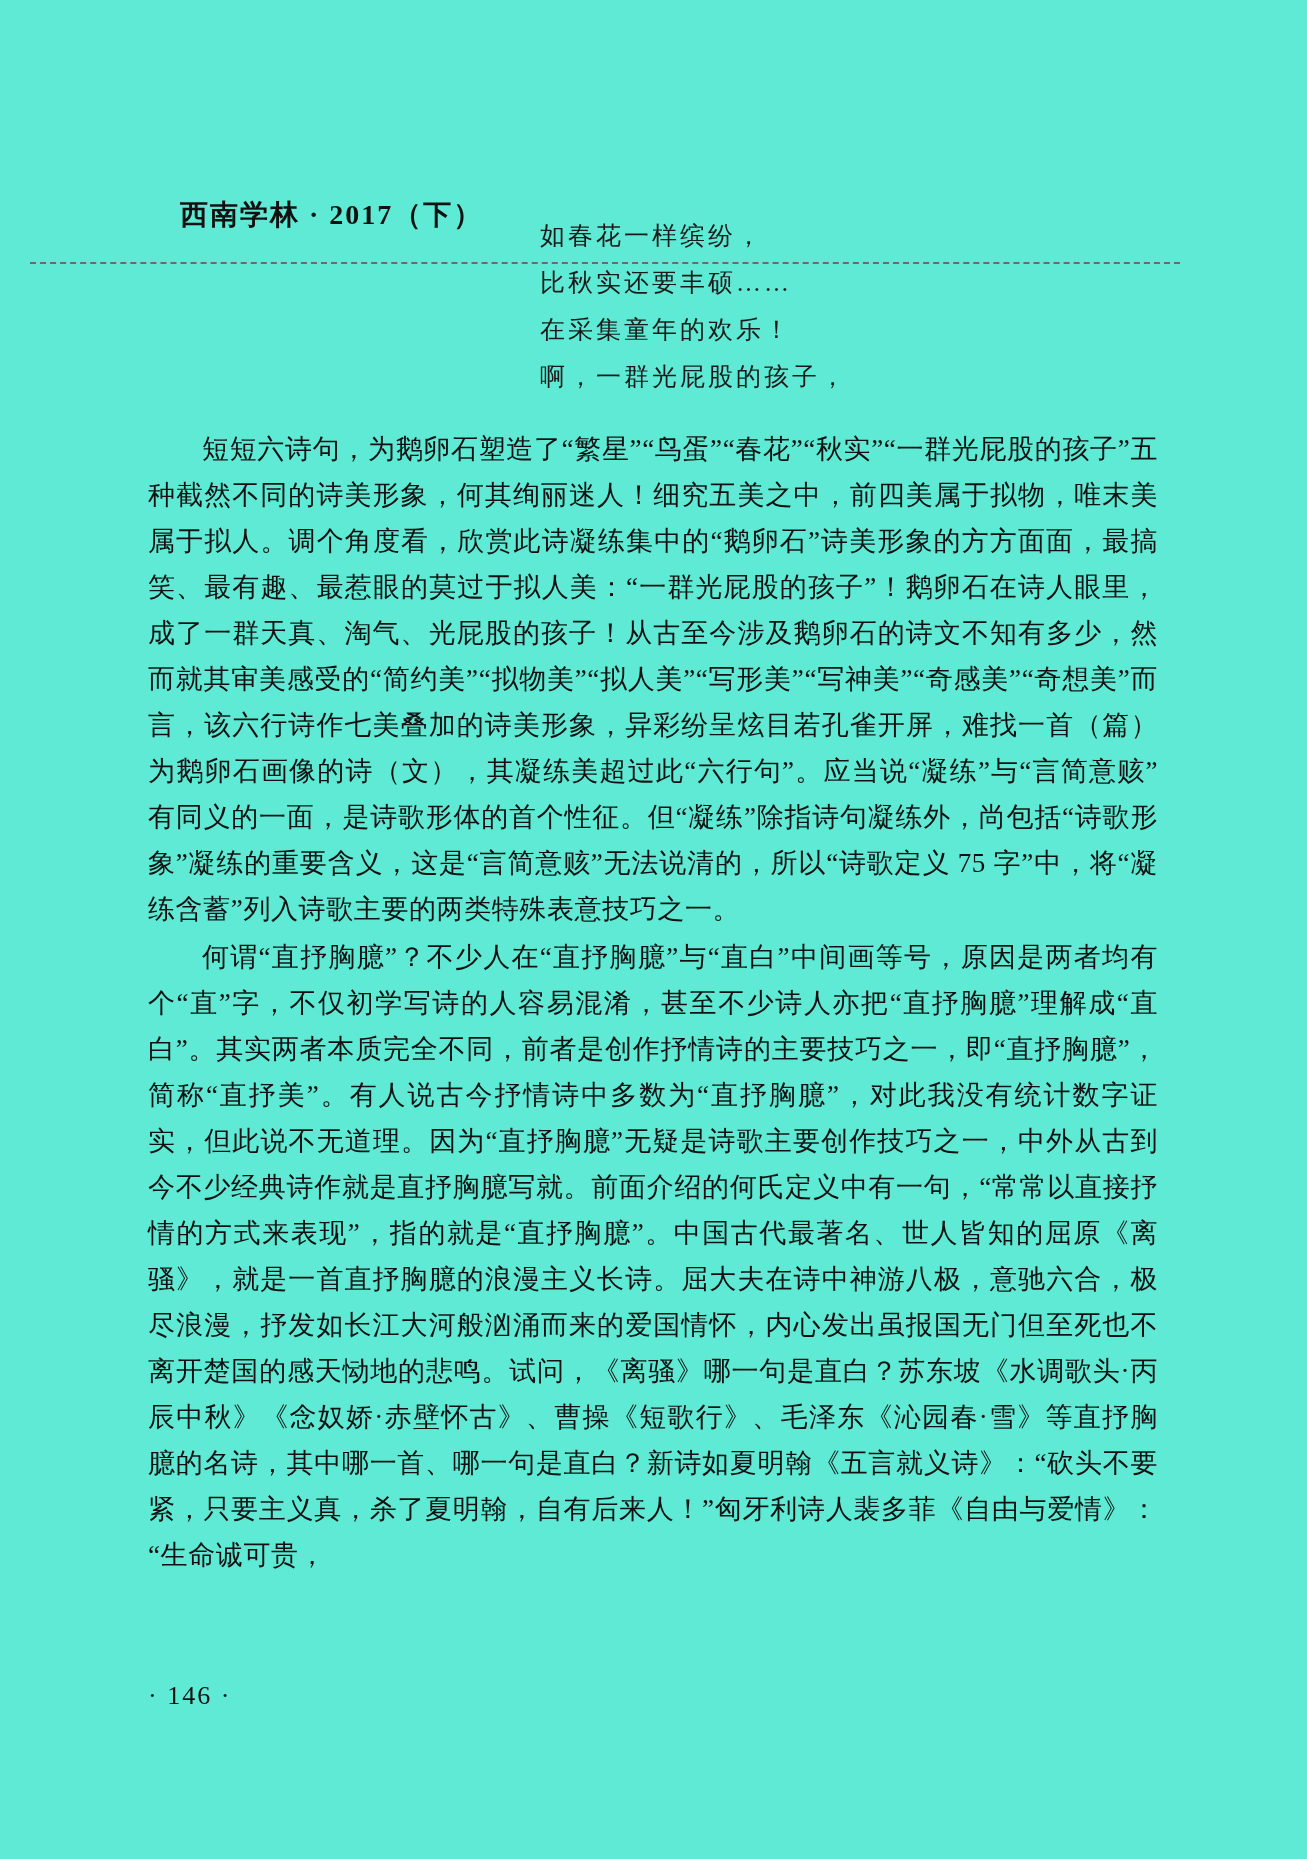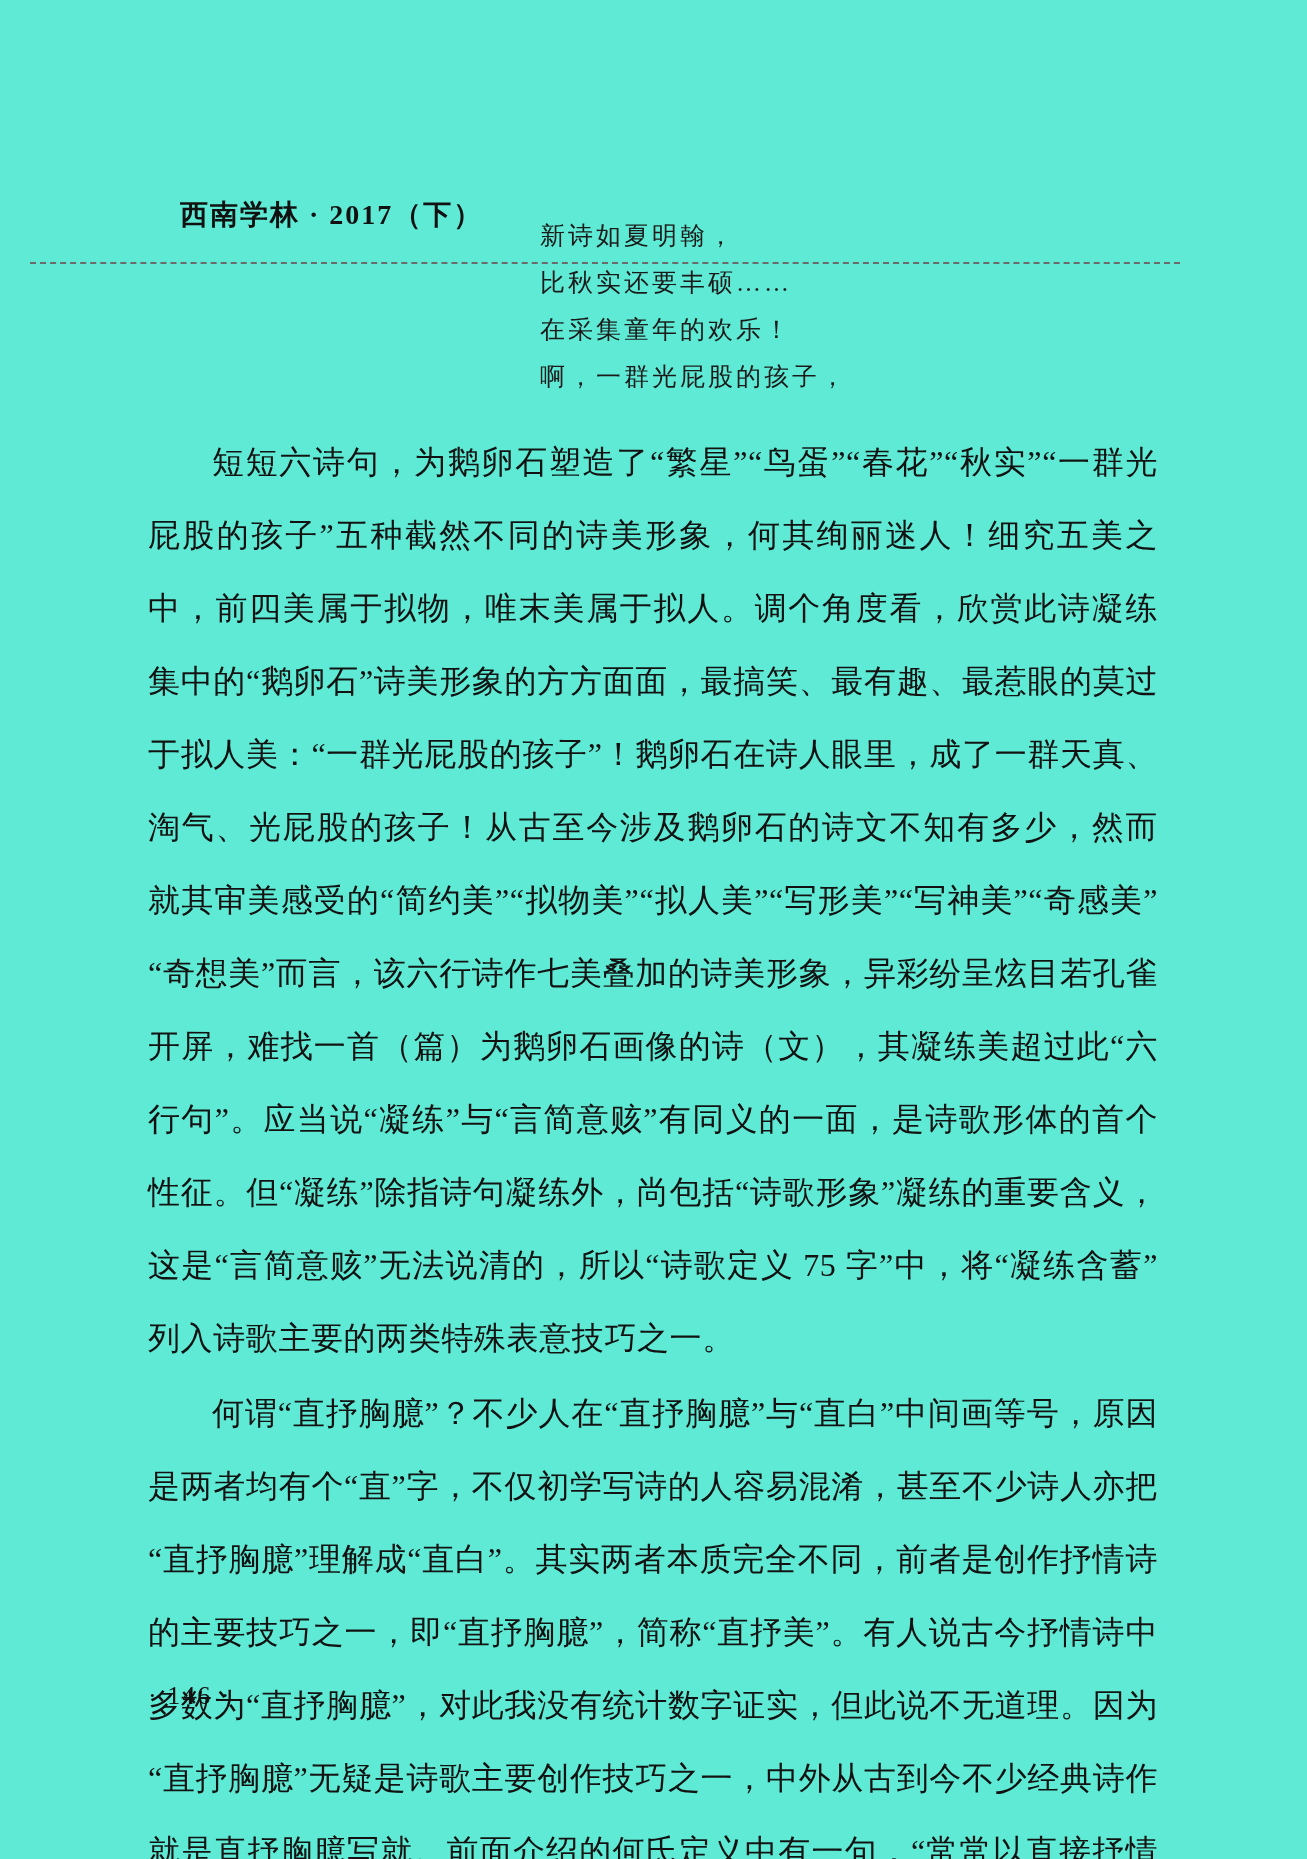--- a/index.html
+++ b/index.html
@@ -65,22 +65,22 @@
     font-family: "Liberation Serif", "DejaVu Serif", serif;
     font-size: 25px;
     line-height: 47px;
     letter-spacing: 3px;
     color: #1a1a1a;
     white-space: nowrap;
   }
 
   .para {
     margin: 0 0 2px 0;
-    font-size: 32px;
-    line-height: 73px;
+    font-size: 27px;
+    line-height: 46px;
     letter-spacing: 0.6px;
     text-align: justify;
     text-justify: inter-ideograph;
     text-indent: 2em;
     color: #121212;
   }
 
   
   .folio {
     position: absolute;
@@ -97,21 +97,21 @@
 <div class="page">
 
   <div class="header-zone">
     <div class="header-title">西南学林 · 2017（下）</div>
     <div class="header-rule"></div>
   </div>
 
   <div class="content">
 
     <div class="verse">
-      <div class="verse-line">新诗如夏明翰，</div>
+      <div class="verse-line">如春花一样缤纷，</div>
       <div class="verse-line">比秋实还要丰硕……</div>
       <div class="verse-line">在采集童年的欢乐！</div>
       <div class="verse-line">啊，一群光屁股的孩子，</div>
     </div>
 
     <p class="para">短短六诗句，为鹅卵石塑造了“繁星”“鸟蛋”“春花”“秋实”“一群光屁股的孩子”五种截然不同的诗美形象，何其绚丽迷人！细究五美之中，前四美属于拟物，唯末美属于拟人。调个角度看，欣赏此诗凝练集中的“鹅卵石”诗美形象的方方面面，最搞笑、最有趣、最惹眼的莫过于拟人美：“一群光屁股的孩子”！鹅卵石在诗人眼里，成了一群天真、淘气、光屁股的孩子！从古至今涉及鹅卵石的诗文不知有多少，然而就其审美感受的“简约美”“拟物美”“拟人美”“写形美”“写神美”“奇感美”“奇想美”而言，该六行诗作七美叠加的诗美形象，异彩纷呈炫目若孔雀开屏，难找一首（篇）为鹅卵石画像的诗（文），其凝练美超过此“六行句”。应当说“凝练”与“言简意赅”有同义的一面，是诗歌形体的首个性征。但“凝练”除指诗句凝练外，尚包括“诗歌形象”凝练的重要含义，这是“言简意赅”无法说清的，所以“诗歌定义 75 字”中，将“凝练含蓄”列入诗歌主要的两类特殊表意技巧之一。</p>
     <p class="para">何谓“直抒胸臆”？不少人在“直抒胸臆”与“直白”中间画等号，原因是两者均有个“直”字，不仅初学写诗的人容易混淆，甚至不少诗人亦把“直抒胸臆”理解成“直白”。其实两者本质完全不同，前者是创作抒情诗的主要技巧之一，即“直抒胸臆”，简称“直抒美”。有人说古今抒情诗中多数为“直抒胸臆”，对此我没有统计数字证实，但此说不无道理。因为“直抒胸臆”无疑是诗歌主要创作技巧之一，中外从古到今不少经典诗作就是直抒胸臆写就。前面介绍的何氏定义中有一句，“常常以直接抒情的方式来表现”，指的就是“直抒胸臆”。中国古代最著名、世人皆知的屈原《离骚》，就是一首直抒胸臆的浪漫主义长诗。屈大夫在诗中神游八极，意驰六合，极尽浪漫，抒发如长江大河般汹涌而来的爱国情怀，内心发出虽报国无门但至死也不离开楚国的感天恸地的悲鸣。试问，《离骚》哪一句是直白？苏东坡《水调歌头·丙辰中秋》《念奴娇·赤壁怀古》、曹操《短歌行》、毛泽东《沁园春·雪》等直抒胸臆的名诗，其中哪一首、哪一句是直白？新诗如夏明翰《五言就义诗》：“砍头不要紧，只要主义真，杀了夏明翰，自有后来人！”匈牙利诗人裴多菲《自由与爱情》：“生命诚可贵，</p>
 
   </div>
 

